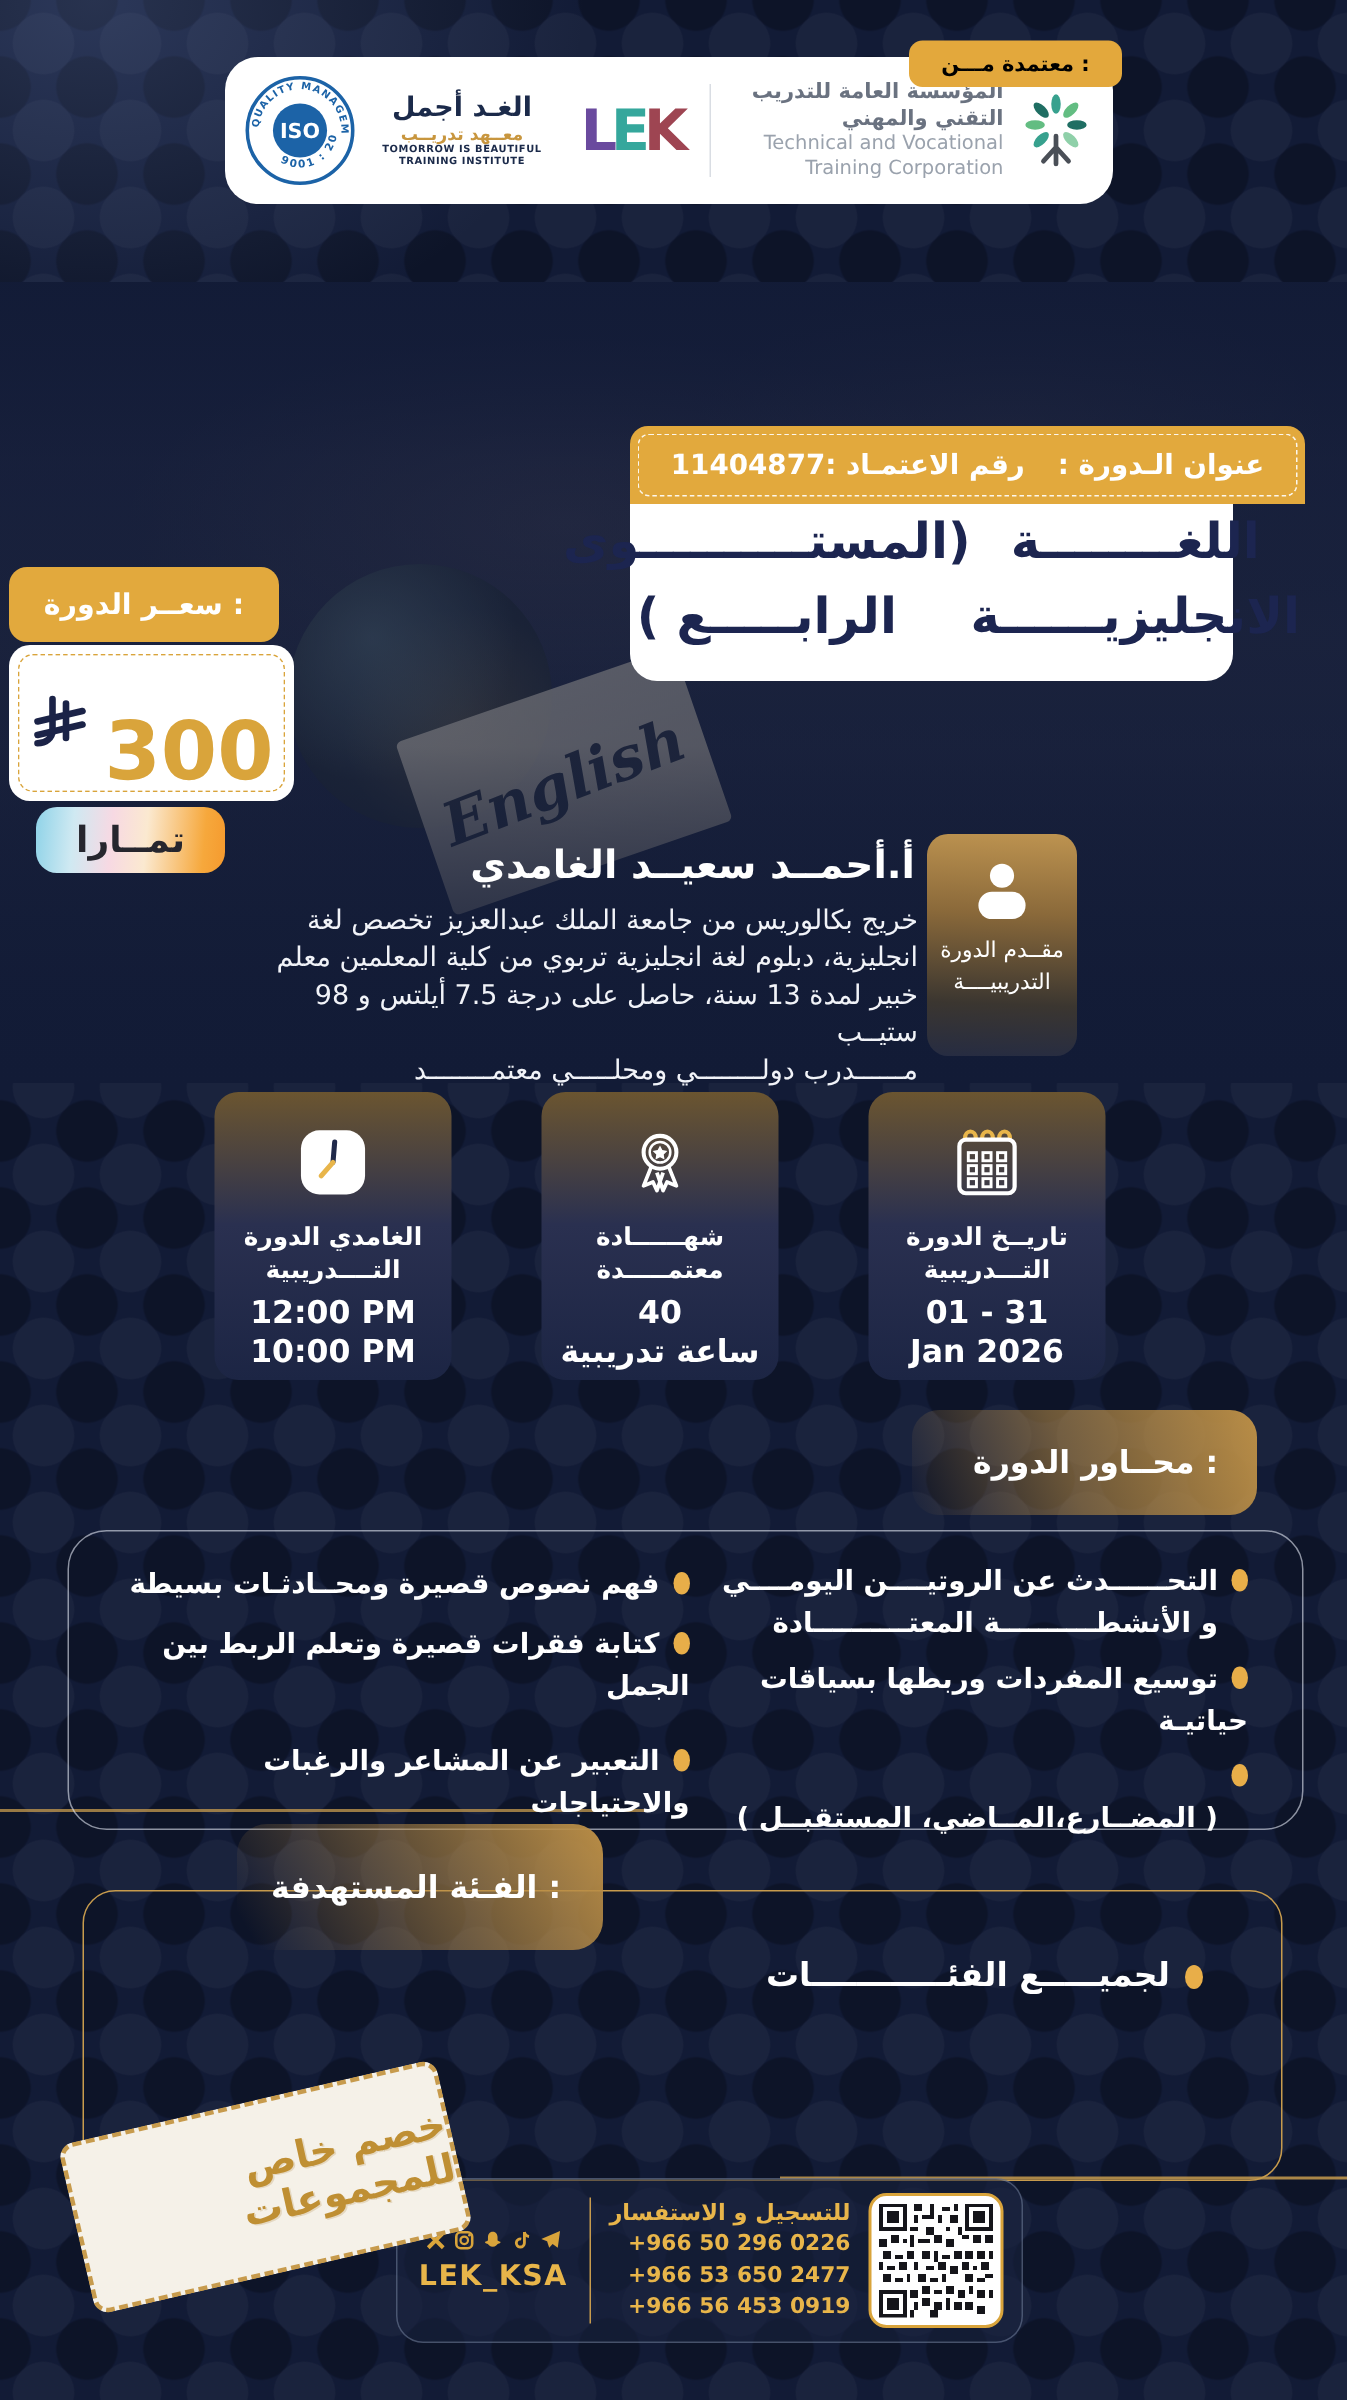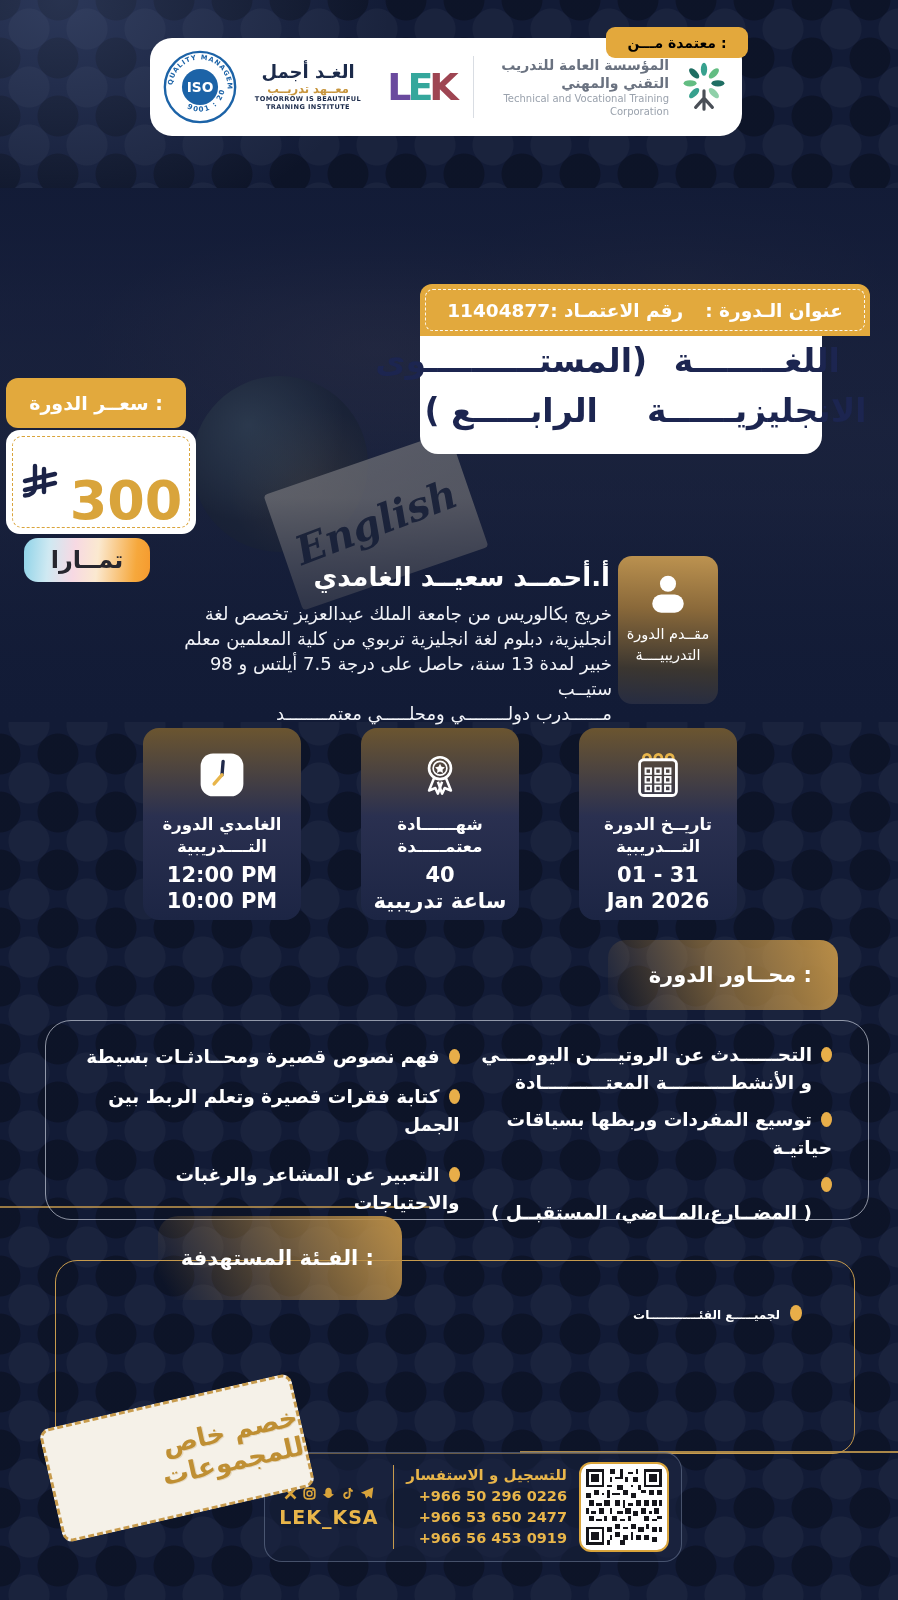--- a/index.html
+++ b/index.html
@@ -43,21 +43,21 @@
     border-radius:22px;z-index:5;display:flex;align-items:center;padding:0 12px;gap:9px;box-sizing:border-box;}
   .inst-logo{width:122px;text-align:center;line-height:1.15;}
   .inst-logo .ar1{color:#1b2a4a;font-weight:bold;font-size:18px;}
   .inst-logo .ar2{color:#c8963e;font-weight:bold;font-size:11.5px;}
   .inst-logo .en{color:#1b2a4a;font-weight:bold;font-size:6.6px;letter-spacing:.4px;}
   .lek{width:86px;text-align:center;font-weight:900;font-size:38px;letter-spacing:-4px;line-height:1;}
   .lek .l{color:#6a4a9e;} .lek .e{color:#35A79C;} .lek .k{color:#9E4552;}
   .vdiv{width:1px;height:62px;background:#d9dde3;}
   .tvtc-text{flex:1;text-align:right;direction:rtl;line-height:1.3;}
   .tvtc-text .ar{color:#6a7280;font-size:14px;font-weight:bold;}
-  .tvtc-text .en{color:#9aa2ad;font-size:10px;direction:ltr;}
+  .tvtc-text .en{color:#9aa2ad;font-size:13px;direction:ltr;}
   
   .meta-banner{position:absolute;left:420px;top:284px;width:450px;height:52px;background:#E2A93D;
     border-radius:12px 12px 0 0;z-index:3;display:flex;align-items:center;justify-content:center;}
   .meta-banner:after{content:"";position:absolute;inset:5px;border:1.6px dashed rgba(255,255,255,0.9);
     border-radius:8px;pointer-events:none;}
   .meta-inner{direction:rtl;display:flex;gap:22px;color:#fff;font-weight:bold;font-size:18.5px;}
   .title-box{position:absolute;left:420px;top:336px;width:402px;height:118px;background:#fff;
     border-radius:0 0 18px 18px;z-index:3;display:flex;flex-direction:row;justify-content:center;
     text-align:center;direction:rtl;}
   .title-box .t{color:#1C2550;font-weight:800;font-size:33px;line-height:1.5;}
@@ -105,21 +105,21 @@
   .titem .b{display:inline-block;width:11px;height:15px;border-radius:50%;background:#E8AE49;
     margin-left:9px;vertical-align:-1px;}
   .titem .cont{padding-right:20px;}
   
   .aud-heading{position:absolute;left:158px;top:1216px;width:244px;height:84px;border-radius:20px;z-index:4;
     background:linear-gradient(240deg,#B98D46 0%,rgba(185,141,70,0.5) 48%,rgba(185,141,70,0) 95%);
     display:flex;align-items:center;justify-content:flex-end;padding-right:28px;box-sizing:border-box;
     color:#fff;font-weight:800;font-size:21px;}
   .aud-box{position:absolute;left:55px;top:1260px;width:800px;height:194px;z-index:2;
     border:1.3px solid #C79B4D;border-radius:22px;box-sizing:border-box;}
-  .aud-item{position:absolute;right:52px;top:44px;direction:rtl;color:#fff;font-weight:bold;font-size:12px;}
+  .aud-item{position:absolute;right:52px;top:44px;direction:rtl;color:#fff;font-weight:bold;font-size:22px;}
   .aud-item .b{display:inline-block;width:12px;height:16px;border-radius:50%;background:#E8AE49;
     margin-left:10px;vertical-align:-2px;}
   .hairline1{position:absolute;left:0;top:1206px;width:430px;height:2px;background:#C79B4D;opacity:.75;z-index:1;}
   .hairline2{position:absolute;left:520px;top:1451px;width:378px;height:2px;background:#C79B4D;opacity:.85;z-index:1;}
   
   .stamp{position:absolute;left:48px;top:1400px;width:258px;height:116px;z-index:4;
     background:#F5F1E8;border-radius:10px;transform:rotate(-13deg);
     border:3px dashed #C79B4D;box-sizing:border-box;
     display:flex;align-items:center;justify-content:center;}
   .stamp .txt{direction:rtl;color:#BF8F33;font-weight:900;font-size:26px;

